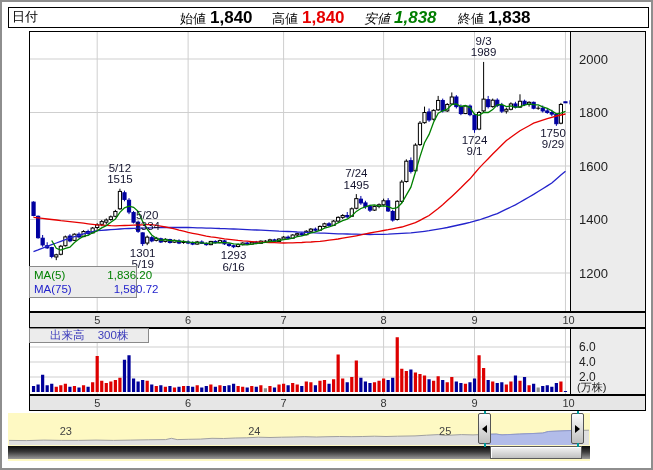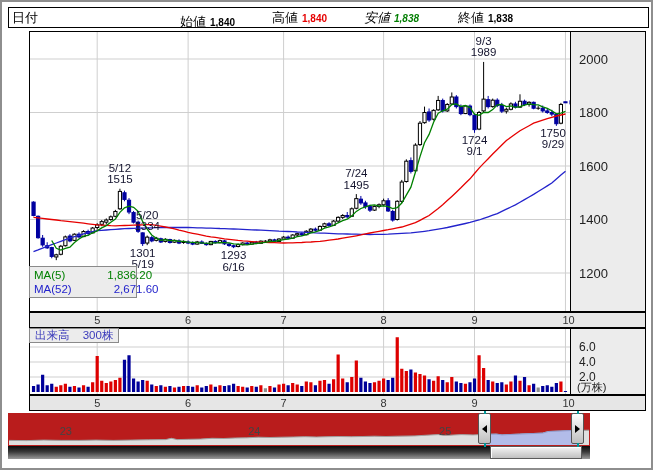--- a/index.html
+++ b/index.html
@@ -1,45 +1,45 @@
 <!DOCTYPE html>
 <html><head>
 <meta charset="utf-8">
 <style>
   html,body{margin:0;padding:0;background:#fff;font-family:"Liberation Sans",sans-serif;}
   #frame{position:relative;width:653px;height:470px;background:#fff;overflow:hidden;}
   #outer-border{position:absolute;inset:0;border:2px solid #8e8e8e;pointer-events:none;z-index:50;}
   
   #info-bar{position:absolute;left:8px;top:7px;width:639px;height:19px;border:1px solid #000;
-    background:#fff;display:flex;align-items:center;font-size:13px;color:#000;white-space:nowrap;}
+    background:#fff;display:flex;align-items:flex-start;font-size:13px;color:#000;white-space:nowrap;}
   #info-bar .grp{display:flex;align-items:baseline;}
   #info-bar .lbl{margin:0 4px 0 0;}
-  #info-bar .val{font-weight:bold;font-size:10px;}
+  #info-bar .val{font-weight:bold;font-size:17px;}
   #info-bar .date-grp{margin-left:3px;width:168px;}
-  #info-bar .g-open{width:92px;margin-top:9px;}
+  #info-bar .g-open{width:92px;}
   #info-bar .g-high{width:92px;}
   #info-bar .g-low{width:94px;font-style:italic;}
   .val-red{color:#e60000;}
   .val-green{color:#007d00;}
   svg{display:block;font-family:"Liberation Sans",sans-serif;}
   #price-svg{position:absolute;left:29px;top:31px;}
   #vol-svg{position:absolute;left:29px;top:328px;}
   .xstrip{position:absolute;left:29px;width:617px;height:16px;background:#e6e6e6;border:1px solid #000;box-sizing:border-box;}
   #xstrip1{top:312px;}
   #xstrip2{top:395px;}
   .month-label{position:absolute;top:1px;font-size:11px;color:#333;}
   
   #ma-legend{position:absolute;left:29px;top:266px;width:106px;background:#ececec;
     border:1px solid #8a8a8a;font-size:11.5px;line-height:14px;padding:1px 0;z-index:10;}
   #ma-legend .row{display:flex;justify-content:space-between;padding:0 4px;gap:42px;}
   #vol-legend{position:absolute;left:29px;top:328px;background:#ececec;border:1px solid #8a8a8a;
-    font-size:11.5px;line-height:13px;padding:0 5px;z-index:10;color:#3b3bbb;white-space:nowrap;}
+    font-size:11.5px;line-height:13px;padding:0 20px;z-index:10;color:#3b3bbb;white-space:nowrap;}
   #vol-legend .v{margin-left:10px;}
   
-  #navigator{position:absolute;left:8px;top:413px;width:582px;height:33px;background:#b91c1c;}
+  #navigator{position:absolute;left:8px;top:413px;width:582px;height:48px;background:#fef9c3;}
   .nav-handle{position:absolute;top:0px;width:13px;height:31px;background:linear-gradient(180deg,#fdfdfd,#bfbfbf);
     border:1px solid #555;border-radius:2px;z-index:20;display:flex;align-items:center;justify-content:center;box-sizing:border-box;}
   .nav-handle::before{content:"";position:absolute;top:-3px;left:5px;width:2px;height:3px;background:#009898;}
   .nav-handle::after{content:"";position:absolute;bottom:-4px;left:5px;width:2px;height:4px;background:#009898;}
   .tri-left{width:0;height:0;border-top:4px solid transparent;border-bottom:4px solid transparent;border-right:5px solid #000;}
   .tri-right{width:0;height:0;border-top:4px solid transparent;border-bottom:4px solid transparent;border-left:5px solid #000;}
   
   #scrollbar{position:absolute;left:8px;top:446px;width:582px;height:13px;
     background:linear-gradient(180deg,#0a0a0a 0%,#3a3a3a 45%,#9a9a9a 100%);}
   #scrollbar .thumb{position:absolute;top:0;height:13px;background:linear-gradient(180deg,#f4f4f4,#c0c0c0);
@@ -510,22 +510,22 @@
       <span class="month-label" style="left: 441.529px;">9</span>
       <span class="month-label" style="left: 532.454px;">10</span>
     </div>
 
   <div id="ma-legend">
     <div class="row">
       <span style="color: rgb(0, 128, 0);">MA(5)</span>
       <span style="color: rgb(0, 128, 0);">1,836.20</span>
     </div>
     <div class="row">
-      <span style="color: rgb(35, 35, 204);">MA(52)</span>
-      <span style="color: rgb(35, 35, 204);">2,671.60</span>
+      <span style="color: rgb(35, 35, 204);">MA(75)</span>
+      <span style="color: rgb(35, 35, 204);">1,580.72</span>
     </div>
   </div>
 
   <div id="vol-legend">
     <span>出来高</span>
     <span class="v">300株</span>
   </div>
 
   <div id="navigator">
     <svg id="nav-svg" width="582" height="33">

